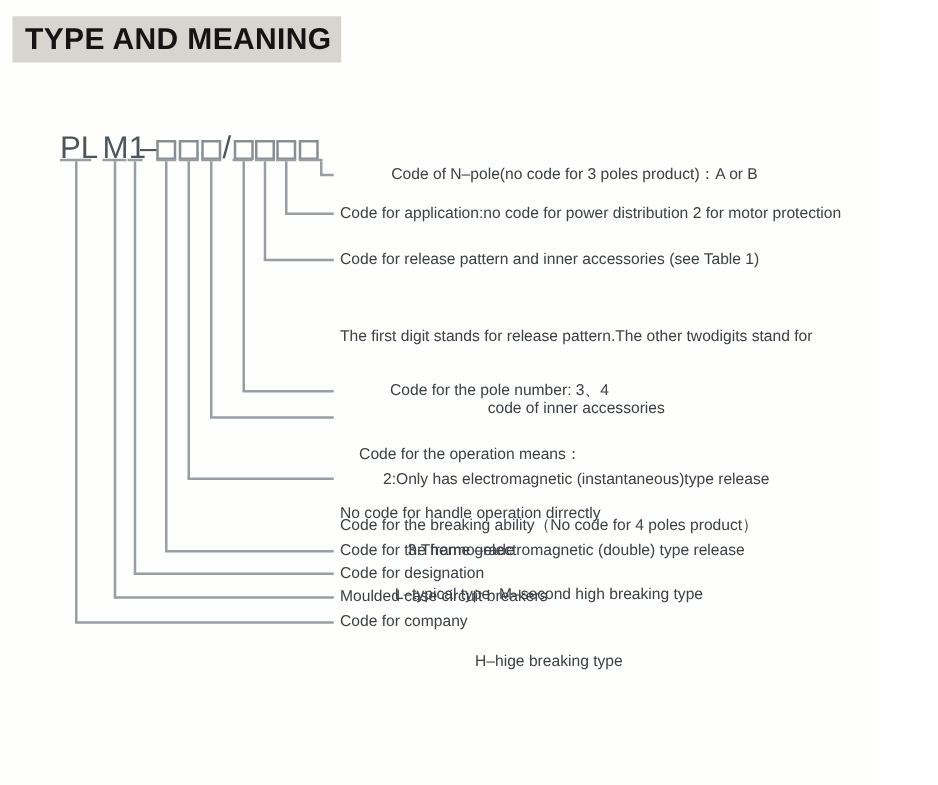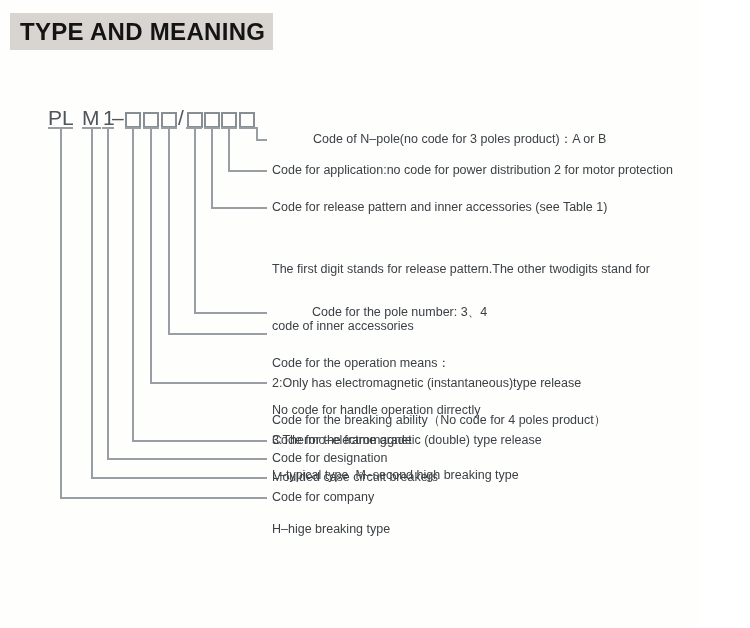--- a/index.html
+++ b/index.html
@@ -11,35 +11,35 @@
   .header{
     position:absolute;left:10px;top:13px;width:263px;height:37px;
     background:#d8d4cf;display:flex;align-items:center;
     padding-left:10px;box-sizing:border-box;
   }
   .header-title{
     font-size:24px;font-weight:bold;color:#141414;letter-spacing:.3px;
     white-space:pre;
   }
   .code-char{
-    position:absolute;top:107px;font-size:21px;line-height:22px;
+    position:absolute;top:107px;font-size:25px;line-height:22px;
     color:#4e555b;white-space:pre;
   }
   .code-box{
     position:absolute;top:112px;width:12px;height:12px;
     border:2px solid #878e94;background:transparent;
   }
   .tick{position:absolute;top:127px;height:1.5px;background:#989ea3;}
   .vline{position:absolute;width:1.5px;background:#989ea3;}
   .hline{position:absolute;height:1.5px;background:#989ea3;}
   .lbl{
     position:absolute;left:272px;font-size:12.5px;line-height:19px;
     color:#3c4146;white-space:pre;
   }
-  .lbl-block div{white-space:pre;}
+  .lbl-block div{white-space:pre;text-align:center;}
   .lh16 div{line-height:16.5px;}
   .lh19 div{line-height:19px;}
 </style>
 </head>
 <body>
 
 <div class="page">
 
   <div class="header">
     <span class="header-title">TYPE AND MEANING</span>

